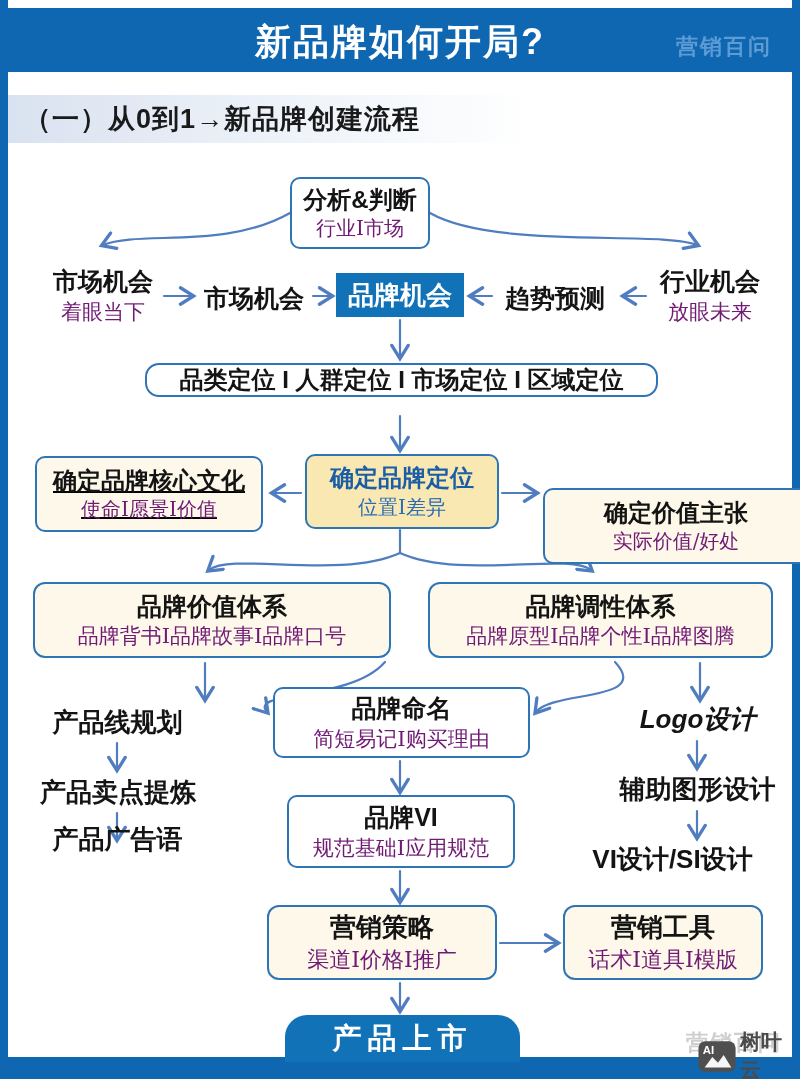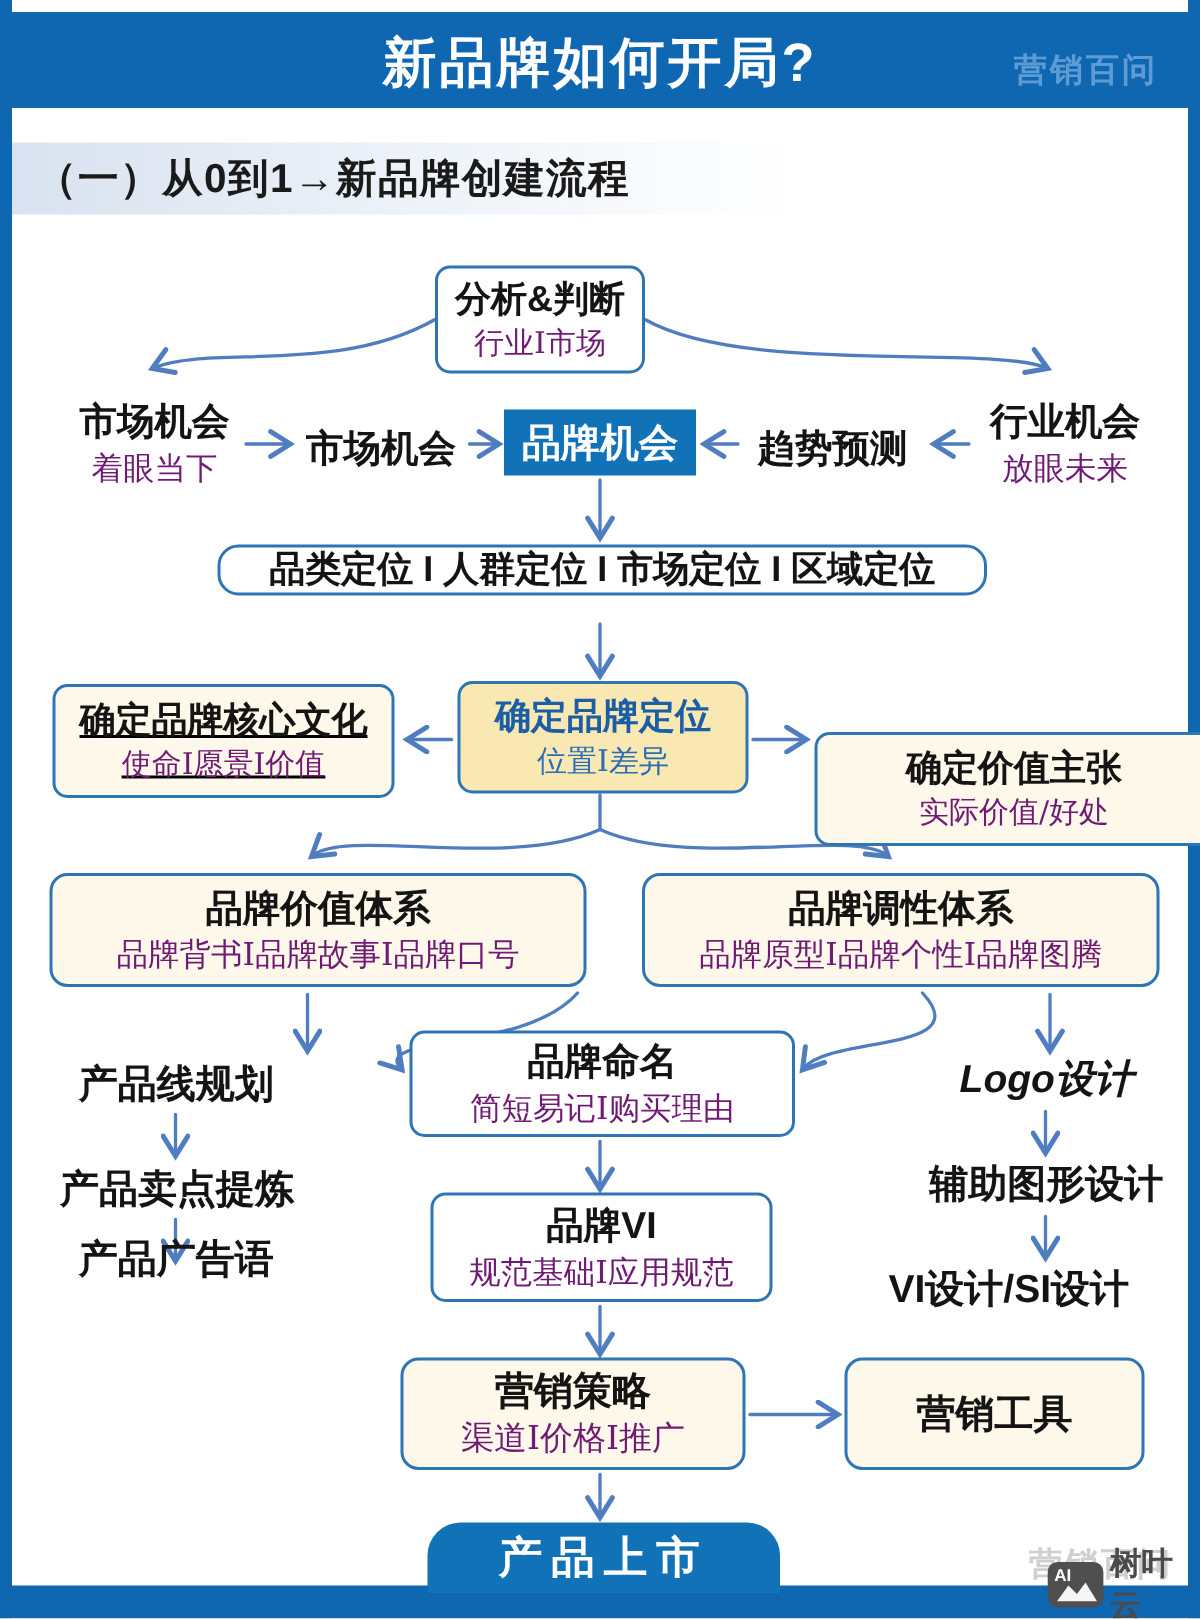--- a/index.html
+++ b/index.html
@@ -148,20 +148,21 @@
   <div class="abs box" style="left:287px;top:795px;width:228px;height:73px;">
     <div class="t" style="font-size:25px;">品牌VI</div>
     <div class="s" style="font-size:21px;">规范基础I应用规范</div>
   </div>
   <div class="abs box cream" style="left:267px;top:905px;width:230px;height:75px;border-radius:12px;">
     <div class="t" style="font-size:26px;">营销策略</div>
     <div class="s" style="font-size:22px;">渠道I价格I推广</div>
   </div>
   <div class="abs box cream" style="left:563px;top:905px;width:200px;height:75px;border-radius:12px;">
     <div class="t" style="font-size:26px;">营销工具</div>
+    <div class="s" style="font-size:22px;">话术I道具I模版</div>
   </div>
 
   <div class="abs plain" style="left:625px;top:702px;width:145px;font-style:italic;">Logo设计</div>
   <div class="abs plain" style="left:610px;top:772px;width:175px;">辅助图形设计</div>
   <div class="abs plain" style="left:580px;top:842px;width:185px;">VI设计/SI设计</div>
 
   <div class="abs launch" style="left:285px;top:1015px;width:235px;height:47px;">产品上市</div>
 
   <div class="abs wm-faint" style="left:686px;top:1028px;">营销百问</div>
   <div class="abs wm-logo" style="left:698px;top:1028px;">

